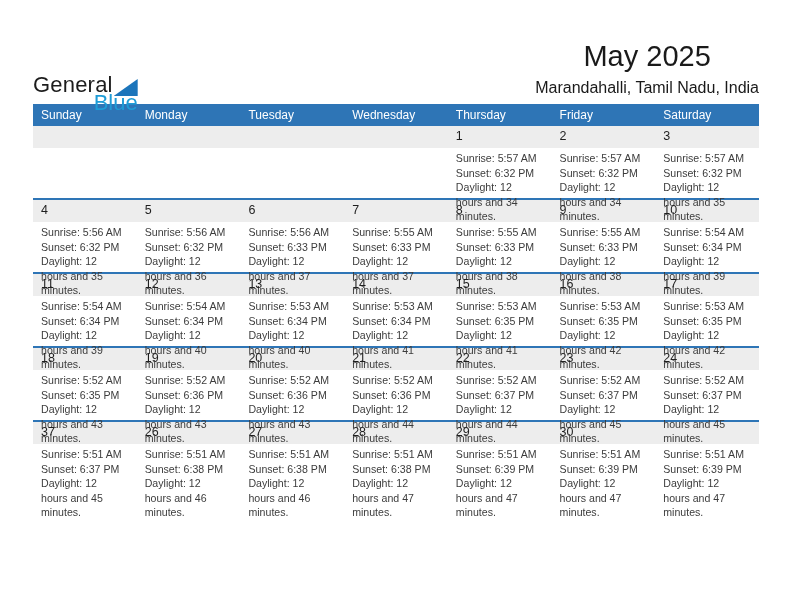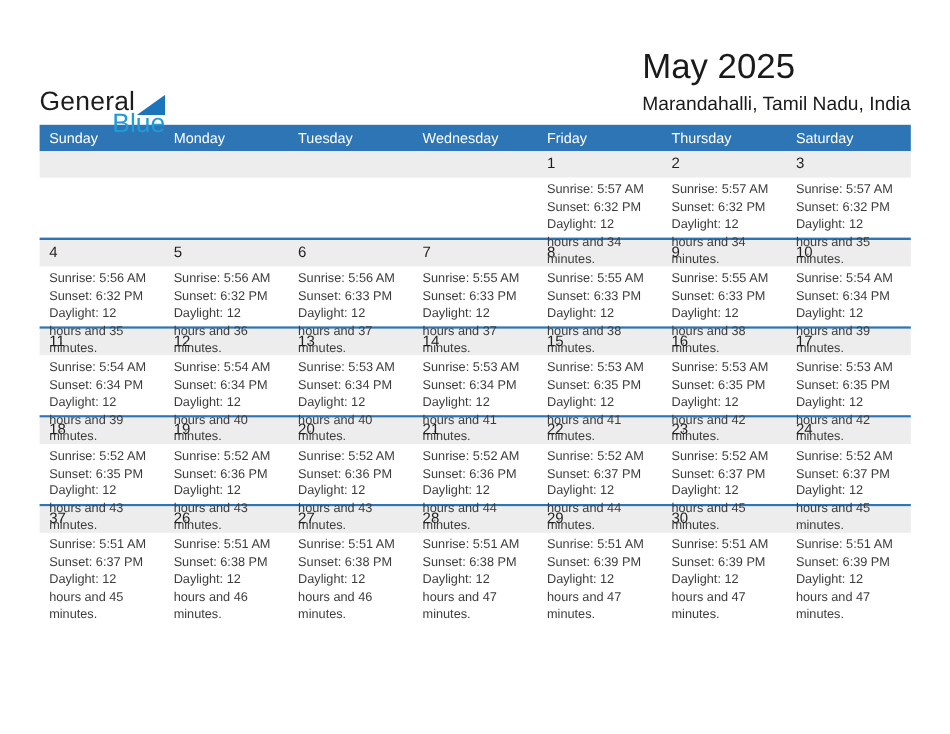--- a/index.html
+++ b/index.html
@@ -30,21 +30,21 @@
     clip-path: polygon(0 100%, 100% 0, 100% 100%);
   }
   .logo-bottom {
     text-align: right;
     font-size: 22px;
     margin-top: -4px;
     color: var(--logo-blue);
   }
 
   
-  .titles { text-align: left; padding-top: 2px; }
+  .titles { text-align: center; padding-top: 2px; }
   .month-title { font-size: 29px; color: var(--title-text); line-height: 32px; }
   .location-subtitle { font-size: 16px; color: var(--title-text); margin-top: 7px; }
 
   
   .calendar { margin: 0 33px; width: 726px; }
   .weekday-header {
     display: grid;
     grid-template-columns: repeat(7, 1fr);
     background: var(--accent);
     height: 22px;
@@ -100,22 +100,22 @@
     <div class="location-subtitle">Marandahalli, Tamil Nadu, India</div>
   </div>
 </div>
 
 <div class="calendar">
   <div class="weekday-header">
     <div class="weekday-cell">Sunday</div>
     <div class="weekday-cell">Monday</div>
     <div class="weekday-cell">Tuesday</div>
     <div class="weekday-cell">Wednesday</div>
+    <div class="weekday-cell">Thursday</div>
     <div class="weekday-cell">Friday</div>
-    <div class="weekday-cell">Thursday</div>
     <div class="weekday-cell">Saturday</div>
   </div>
   <div id="calendar-weeks">
       <div class="week">
         <div class="num-band">
           <div class="num-cell"></div>
           <div class="num-cell"></div>
           <div class="num-cell"></div>
           <div class="num-cell"></div>
           <div class="num-cell">1</div>

